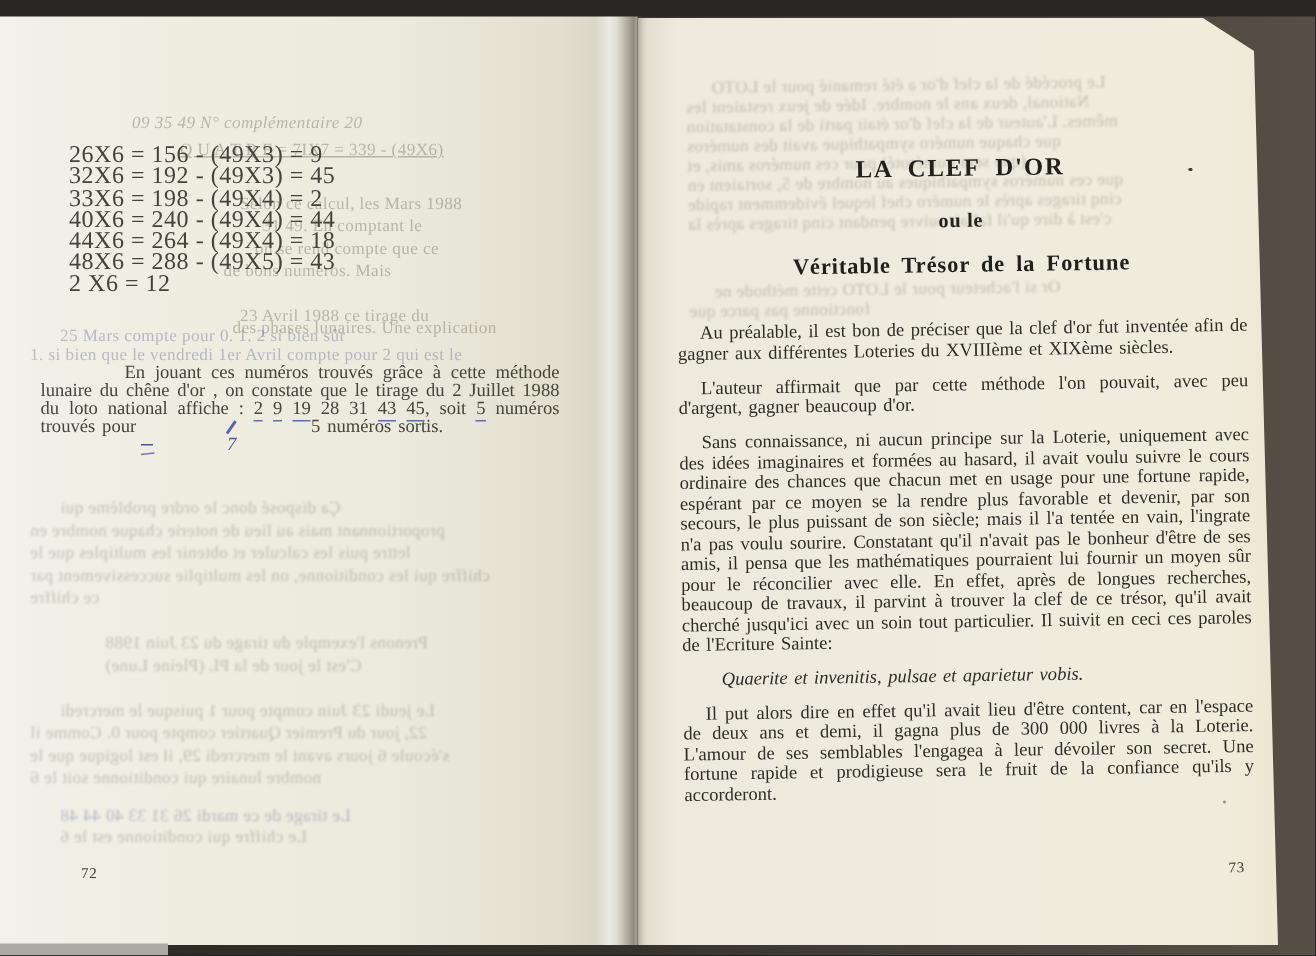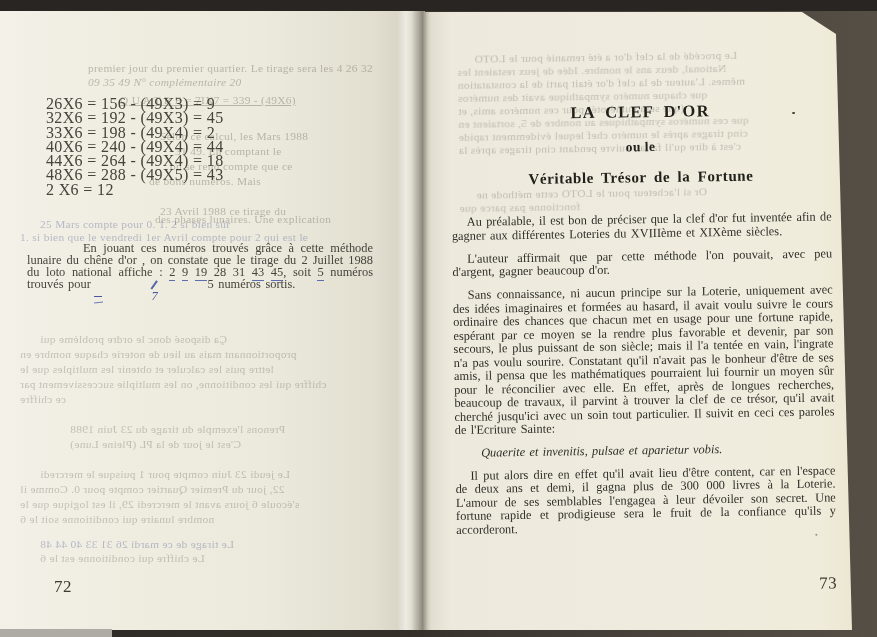--- a/index.html
+++ b/index.html
@@ -27,21 +27,21 @@
     background:linear-gradient(90deg,rgba(60,55,48,0) 0%,rgba(255,255,252,0.55) 28%,rgba(245,243,235,0.35) 45%,rgba(110,104,93,0.38) 68%,rgba(58,54,48,0.45) 80%,rgba(120,114,102,0.18) 92%,rgba(0,0,0,0) 100%);
   }
   .bottom-wedge{position:absolute;left:0;top:629px;width:112px;height:8px;background:#aeaba4;z-index:2;}
   .formulas{position:absolute;left:46px;top:87px;font-size:16px;line-height:14.3px;letter-spacing:.35px;color:#45433b;}
   .result-line{position:absolute;left:84px;top:202px;font-size:12.6px;letter-spacing:.3px;color:#45433b;}
   .lp-par{
     position:absolute;left:27px;top:232px;width:346px;
     font-size:12.4px;line-height:12.1px;text-align:justify;text-indent:56px;
     color:#46443c;word-spacing:1.5px;
   }
-  .pagenum{position:absolute;font-size:17px;color:#3c3a33;letter-spacing:.5px;}
+  .pagenum{position:absolute;font-size:10px;color:#3c3a33;letter-spacing:.5px;}
   .pn-left{left:54px;top:567px;}
   .pn-right{left:362px;top:566px;}
   
   .pen-u{border-bottom:1.6px solid rgba(68,86,168,.85);padding-bottom:.5px;}
   .sw{position:relative;display:inline-block;}
   .pen-strike{position:relative;display:inline-block;}
   .pen-strike::after{
     content:"";position:absolute;left:-2px;top:48%;width:10px;height:1.6px;
     background:rgba(68,86,168,.9);transform:rotate(-55deg);
   }
@@ -71,21 +71,20 @@
   .speck{position:absolute;background:#3a362f;border-radius:50%;}
 </style>
 </head>
 <body>
 
 <div class="scan">
   <div class="topstrip"></div>
 
   <div class="page page-left">
 
-    <div class="bleed" style="left:88px;top:52px;">premier jour du premier quartier. Le tirage sera les 4 26 32</div>
     <div class="bleed" style="left:88px;top:66px;font-style:italic;">09 35 49   N° complémentaire 20</div>
     <div class="bleed" style="left:120px;top:84px;text-decoration:underline;">Q U A T R E = 7IX7 = 339 - (49X6)</div>
     <div class="bleed" style="left:160px;top:120px;">Selon ce calcul, les Mars 1988</div>
     <div class="bleed" style="left:175px;top:135px;">31 49. En comptant le</div>
     <div class="bleed" style="left:170px;top:150px;">on se rend compte que ce</div>
     <div class="bleed" style="left:149px;top:165px;">de bons numéros. Mais</div>
     <div class="bleed" style="left:155px;top:180px;margin-top:23px;">des phases lunaires. Une explication</div>
     <div class="bleed" style="left:160px;top:195px;">23 Avril 1988 ce tirage du</div>
     <div class="bleed blue" style="left:20px;top:208px;margin-left:20px;">25 Mars compte pour 0. 1. 2 si bien sûr</div>
     <div class="bleed blue" style="left:20px;top:221px;">1. si bien que le vendredi 1er Avril compte pour 2 qui est le</div>

